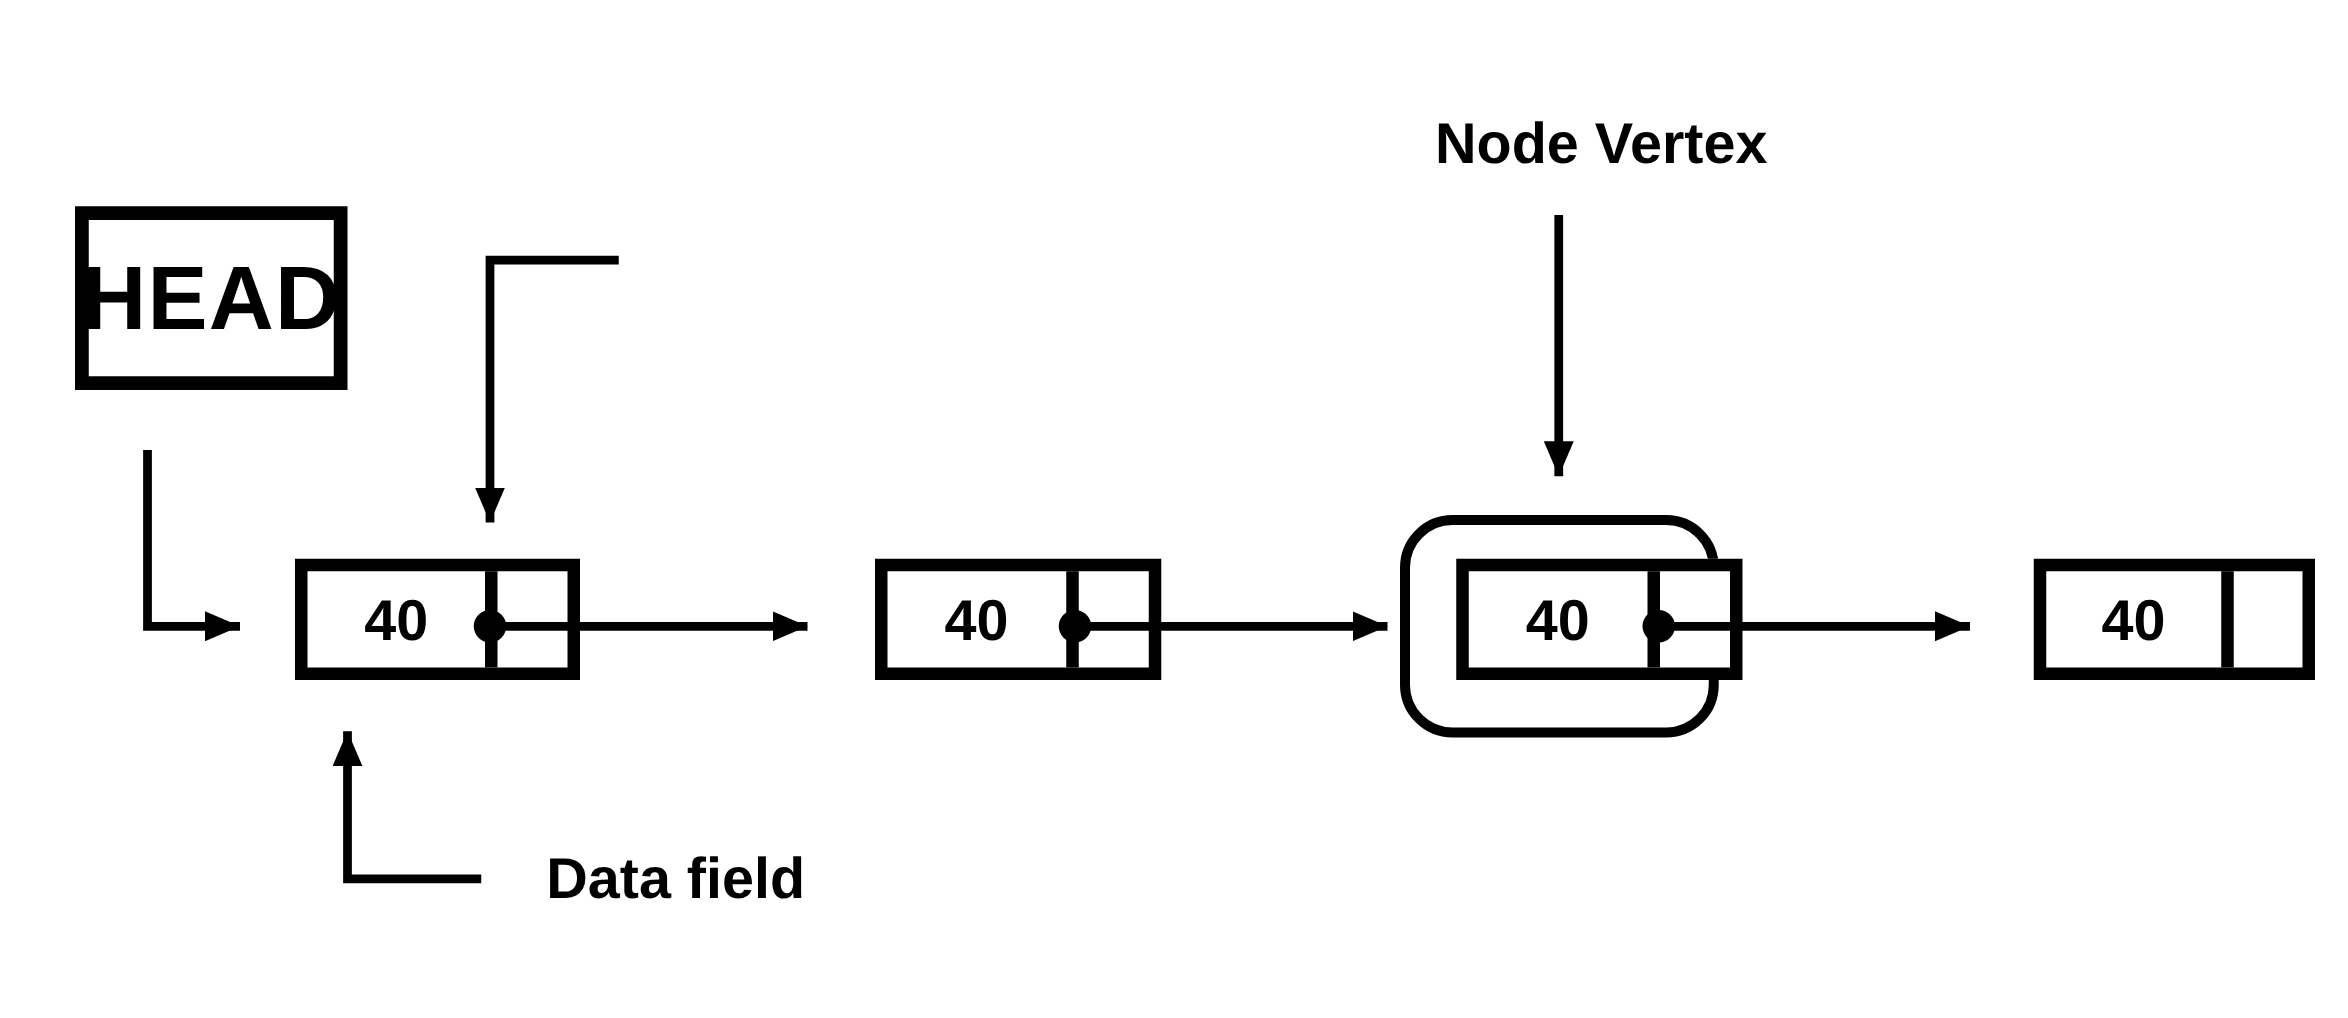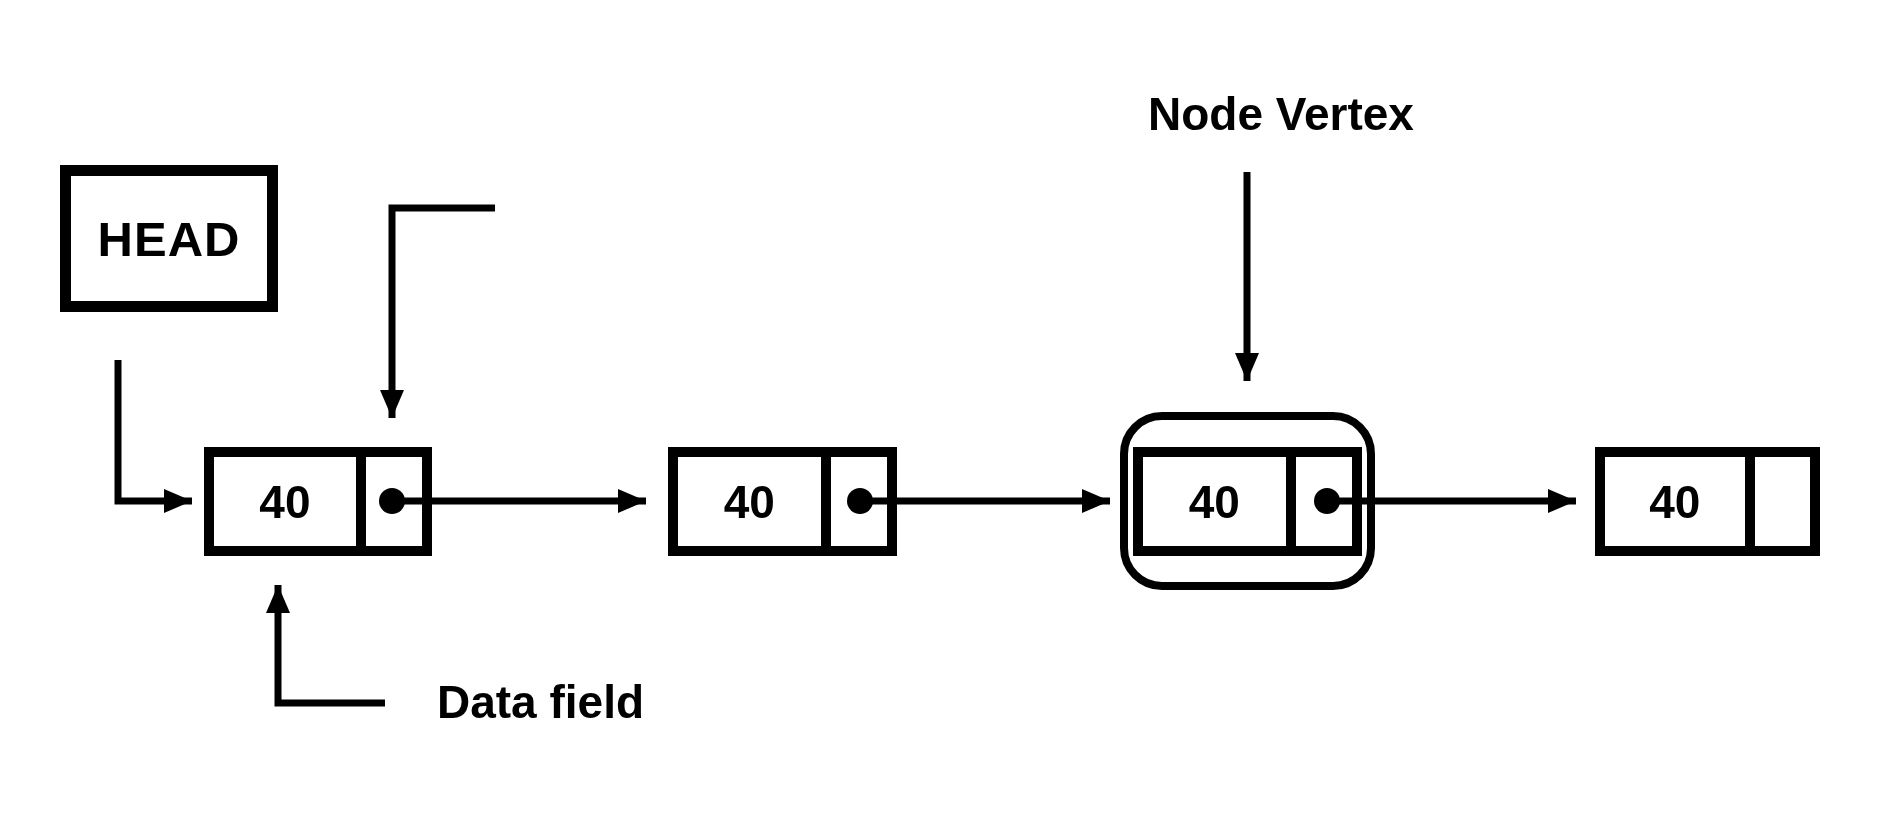--- a/index.html
+++ b/index.html
@@ -22,33 +22,34 @@
     width: 218px;
     height: 147px;
     border: 11px solid #000000;
     box-sizing: border-box;
     background: #ffffff;
     display: flex;
     align-items: center;
     justify-content: center;
   }
   .head-label {
-    font-size: 49px;
+    font-size: 72px;
     font-weight: bold;
     color: #000000;
     letter-spacing: 1px;
   }
   .node {
     position: absolute;
     top: 447px;
-    height: 109px;
+    height: 97px;
     border: 10px solid #000000;
     box-sizing: border-box;
     background: #ffffff;
     display: flex;
+    margin-left: 32px;
   }
   .node-1 { left: 204px;  width: 228px; }
   .node-2 { left: 668px;  width: 229px; }
   .node-3 { left: 1133px; width: 229px; }
   .node-4 { left: 1595px; width: 225px; }
   .data-cell {
     box-sizing: border-box;
     width: 73%;
     border-right: 10px solid #000000;
     display: flex;

